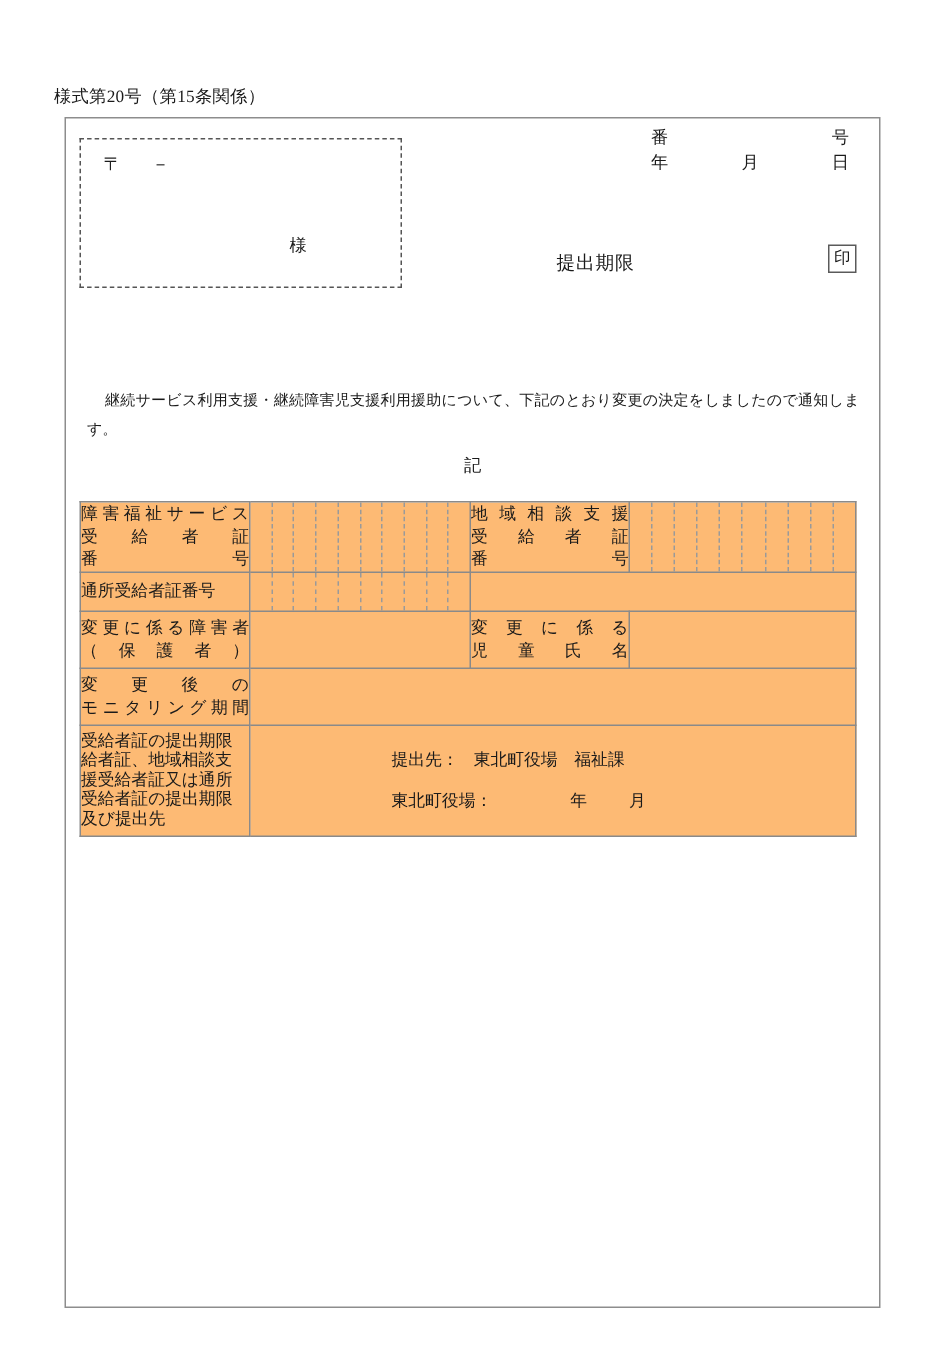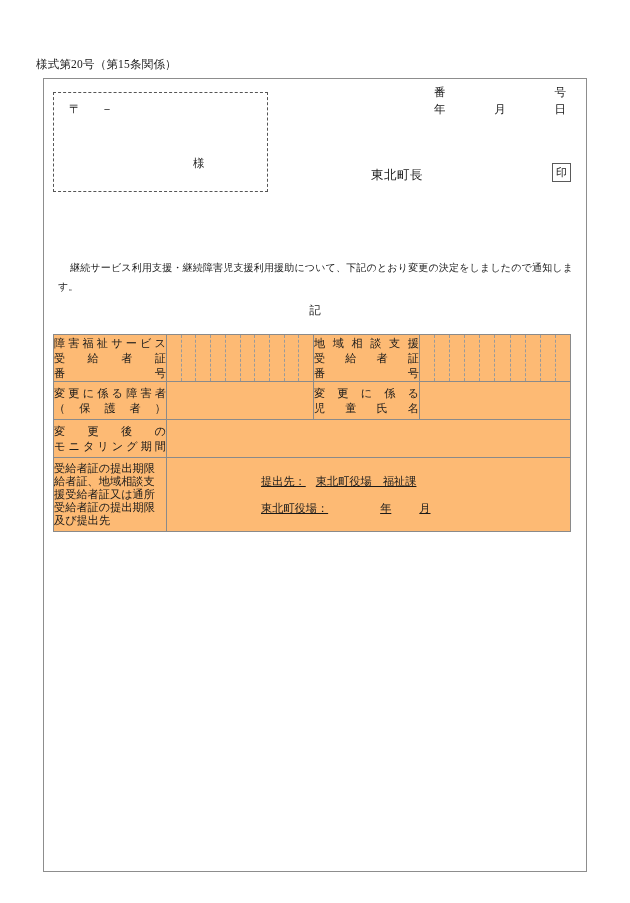--- a/index.html
+++ b/index.html
@@ -197,21 +197,21 @@
   .row-h4 { height: 38px; margin-top: 33px; }
   .row-h5 { height: 74px; }
 
   .blank-cell { }
 
   .submit-block {
     padding: 9px 0 0 0;
     font-size: 11.2px;
     line-height: 27px;
   }
-  .submit-block .line { padding-left: 94px; white-space: nowrap; text-decoration: underline; }
+  .submit-block .line { padding-left: 94px; white-space: nowrap; }
   .submit-block .gap-sm { display: inline-block; width: 10px; }
   .submit-block .gap-md { display: inline-block; width: 52px; }
   .submit-block .gap-lg { display: inline-block; width: 28px; }
 </style>
 </head>
 <body>
 
 <div class="page">
 
   <div class="form-no">様式第20号（第15条関係）</div>
@@ -230,21 +230,21 @@
       </div>
     </div>
 
     <div class="addressee">
       <div class="postal">
         <span>〒</span><span class="dash">－</span>
       </div>
       <div class="sama">様</div>
     </div>
 
-    <div class="issuer">東北町長</div>
+    <div class="issuer">提出期限</div>
     <div class="seal-box">印</div>
 
 
     <div class="body-text">継続サービス利用支援・継続障害児支援利用援助について、下記のとおり変更の決定をしましたので通知します。</div>
 
     <div class="ki">記</div>
 
     <table class="form-table">
       <colgroup>
         <col style="width:113px">
@@ -288,20 +288,38 @@
               <span class="cell"></span>
               <span class="cell"></span>
               <span class="cell"></span>
               <span class="cell"></span>
               <span class="cell"></span>
               <span class="cell"></span>
             </div>
           </td>
         </tr>
 
+        <tr class="row-h2">
+          <td class="lbl">通所受給者証番号</td>
+          <td class="td-digits-short">
+            <div class="digits">
+              <span class="cell"></span>
+              <span class="cell"></span>
+              <span class="cell"></span>
+              <span class="cell"></span>
+              <span class="cell"></span>
+              <span class="cell"></span>
+              <span class="cell"></span>
+              <span class="cell"></span>
+              <span class="cell"></span>
+              <span class="cell"></span>
+            </div>
+          </td>
+          <td class="blank-cell" colspan="2"></td>
+        </tr>
 
         <tr class="row-h3">
           <td class="lbl lbl-lines">
             <span class="sp">変更に係る障害者</span>
             <span class="sp">（　保　護　者　）</span>
           </td>
           <td></td>
           <td class="lbl lbl-lines">
             <span class="sp">変　更　に　係　る</span>
             <span class="sp">児　童　氏　名</span>

